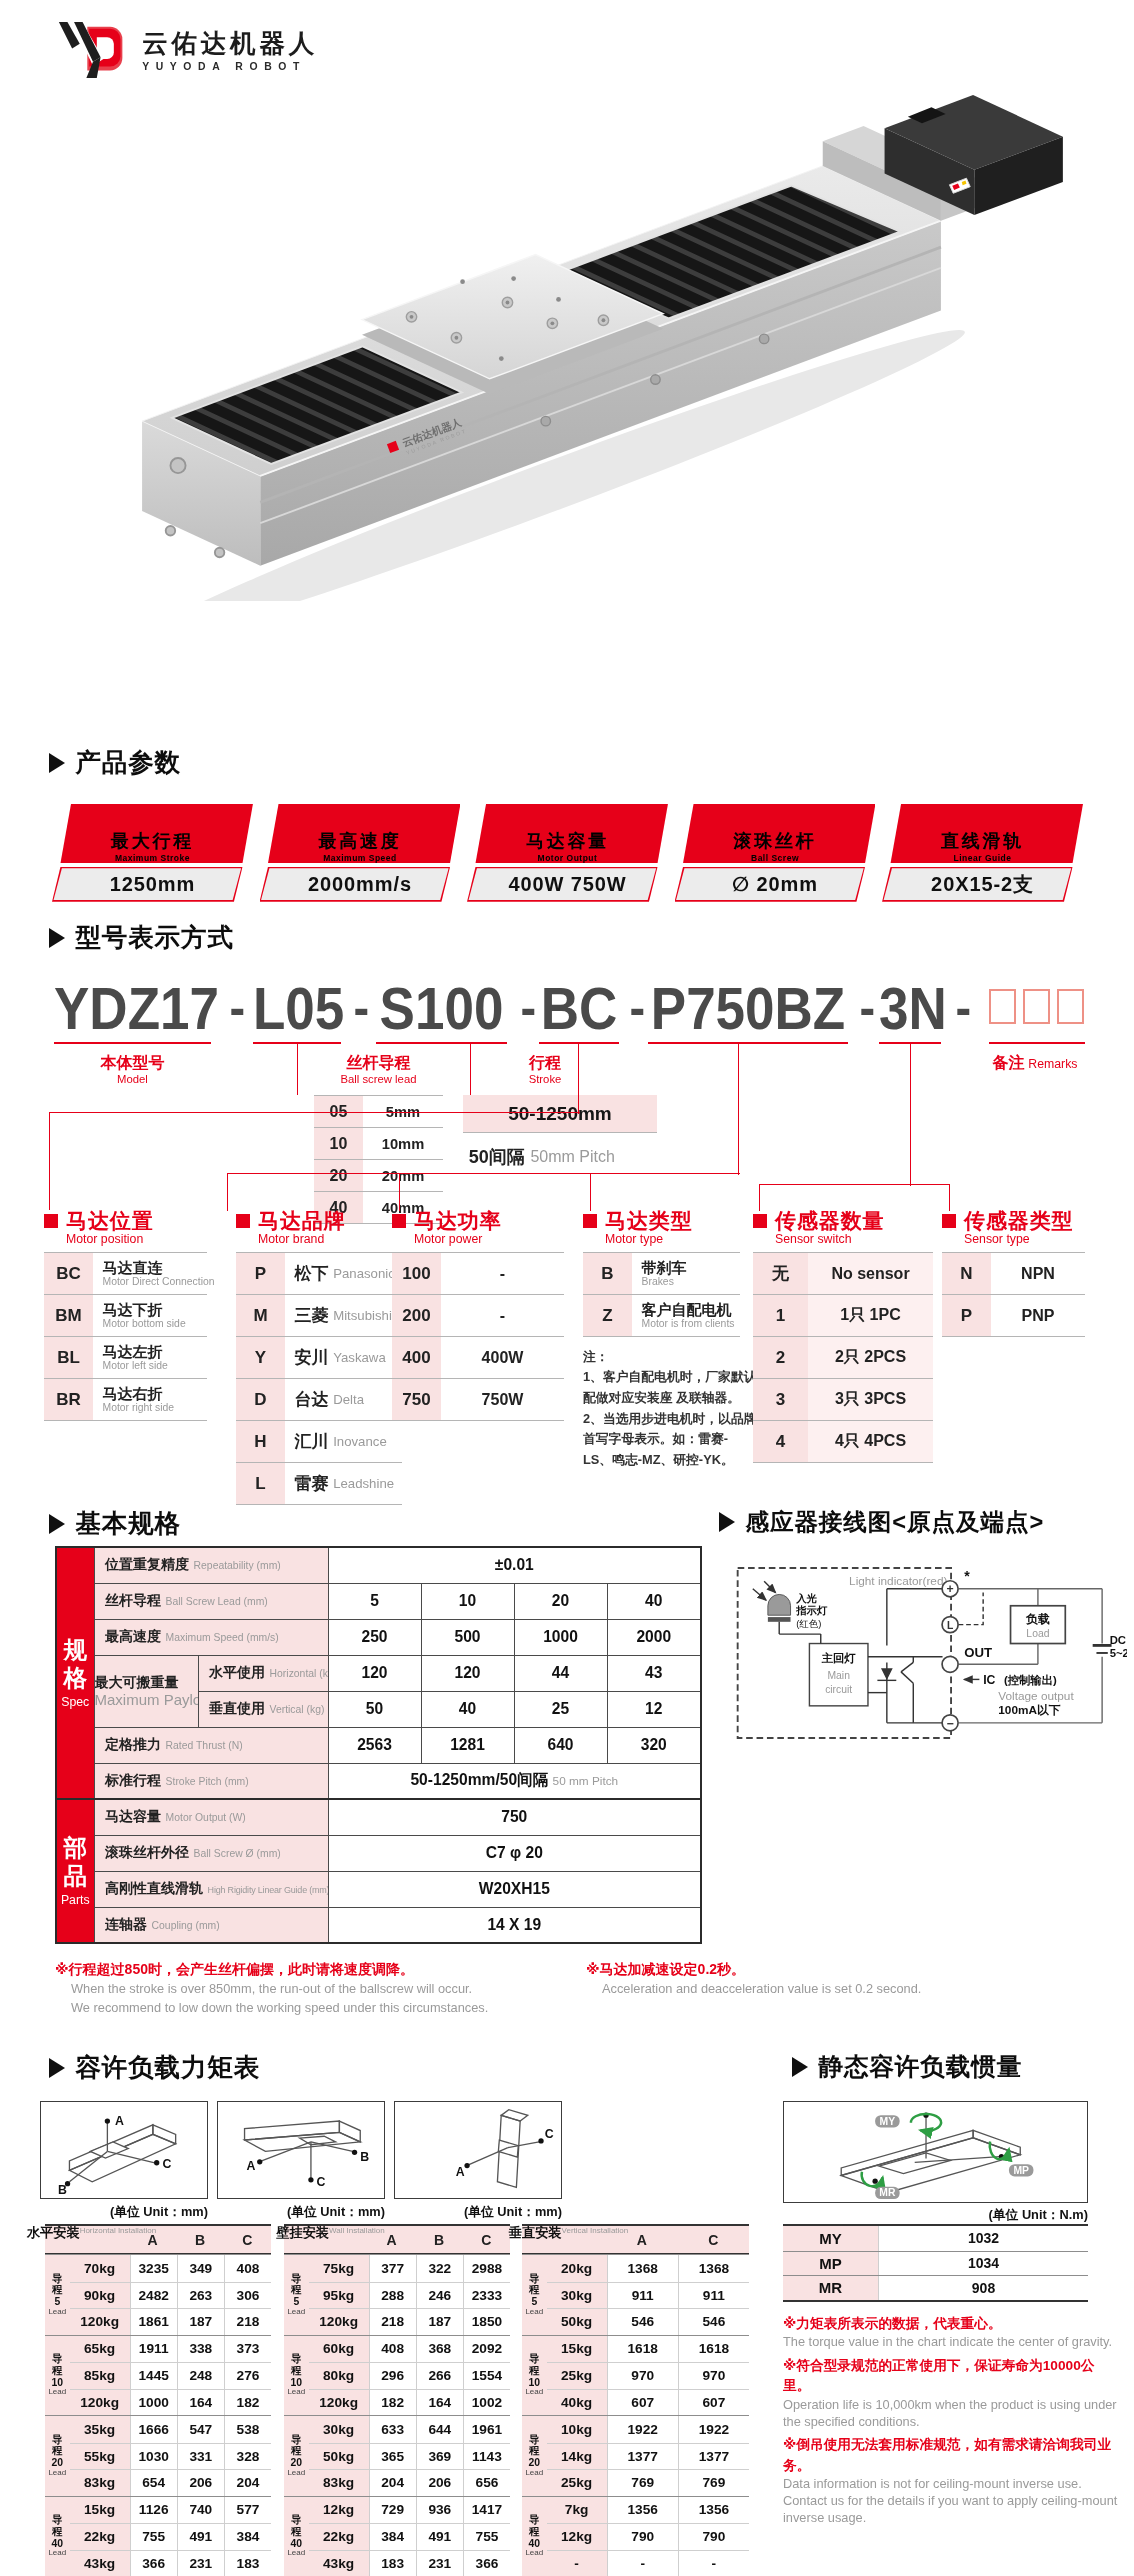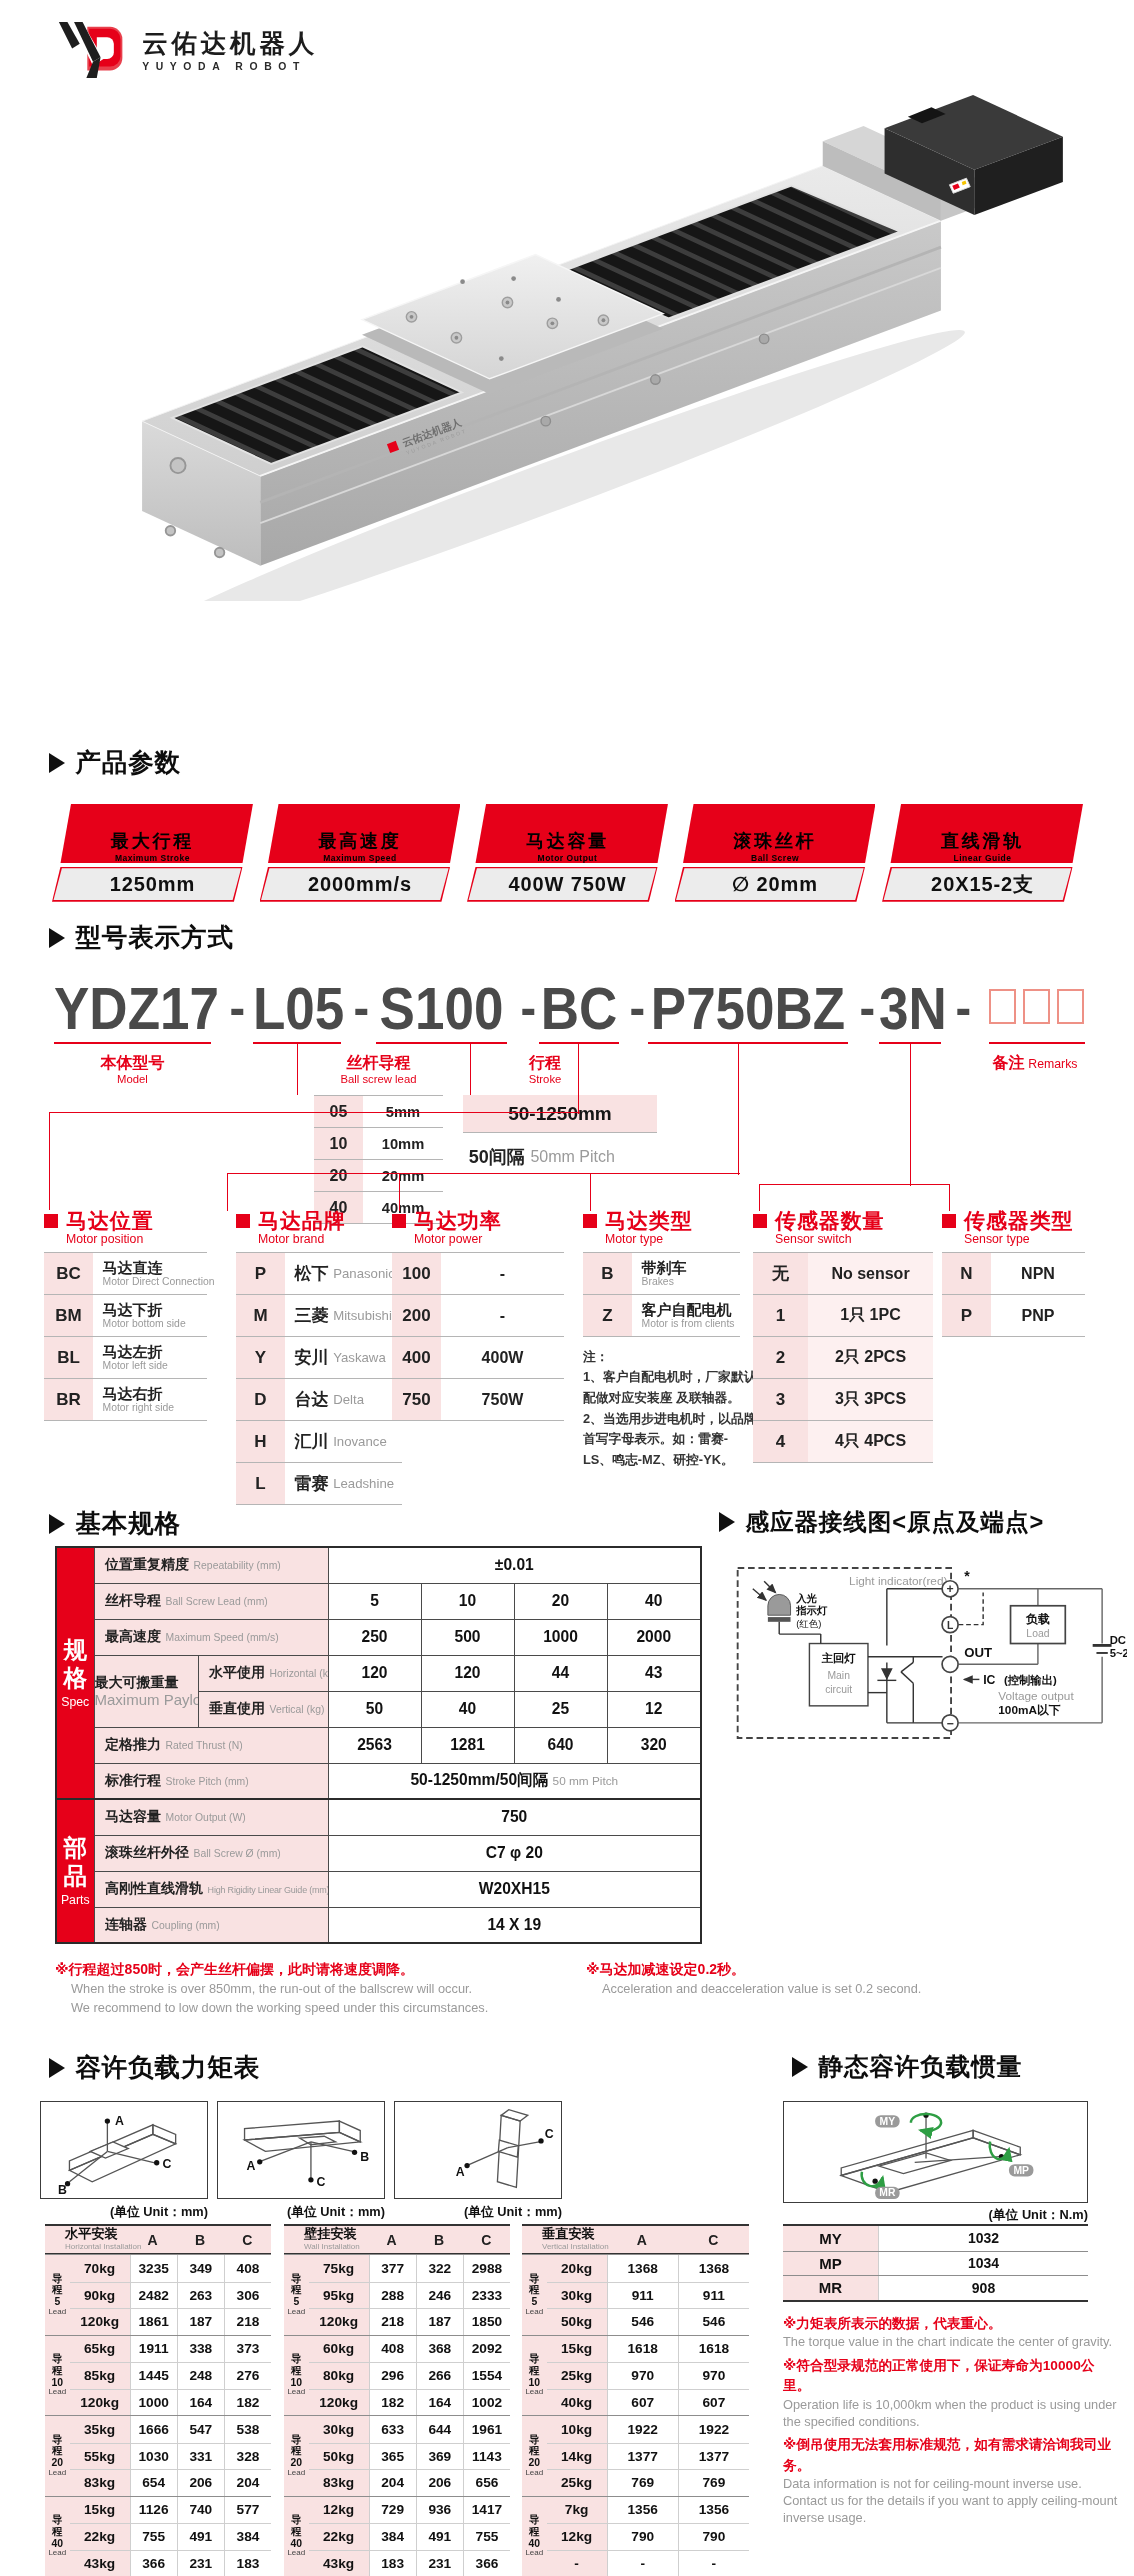--- a/index.html
+++ b/index.html
@@ -104,21 +104,21 @@
   .nen{color:var(--gray);font-size:12.8px;line-height:1.45;padding-left:16px}
 
   
   .wiring{position:absolute;left:726px;top:1551px}
 
   
   .mbox-d{position:absolute;top:2101px;width:168px;height:98px;border:1.9px solid #3c3c3c;background:#fff}
   .unit{position:absolute;top:2204px;font-size:12.8px;font-weight:bold;color:#111;text-align:right}
   .mtbl{position:absolute;top:2224px;width:226px;border-top:2.4px solid #333;border-bottom:2.4px solid #333}
   .mhead{display:flex;height:28px;background:var(--pink);border-bottom:1.9px solid #333}
-  .mhtitle{width:84px;display:flex;flex-direction:column;justify-content:center;padding-left:20px}
+  .mhtitle{width:84px;display:flex;flex-direction:row;justify-content:center;padding-left:9px}
   .tcn{font-size:13.2px;font-weight:bold;color:#111;line-height:1.1;white-space:nowrap}
   .ten{font-size:8px;color:var(--gray);line-height:1.25;white-space:nowrap}
   .mhcol{flex:1;display:flex;align-items:center;justify-content:center;font-size:14px;font-weight:bold;color:#222}
   .mgroup{display:flex;border-top:1.4px solid #8d8d8d}
   .mgroup:first-of-type{border-top:none}
   .mlead{width:24.6px;background:var(--pink);display:flex;flex-direction:column;align-items:center;justify-content:center}
   .mlc{font-size:10.4px;color:#111;line-height:1.12;font-weight:bold}
   .mlc:last-child{font-size:8px;color:#444;font-weight:normal}
   .mrows{flex:1}
   .mrow{display:flex;height:26.5px;border-top:0.9px solid #cfcfcf}

